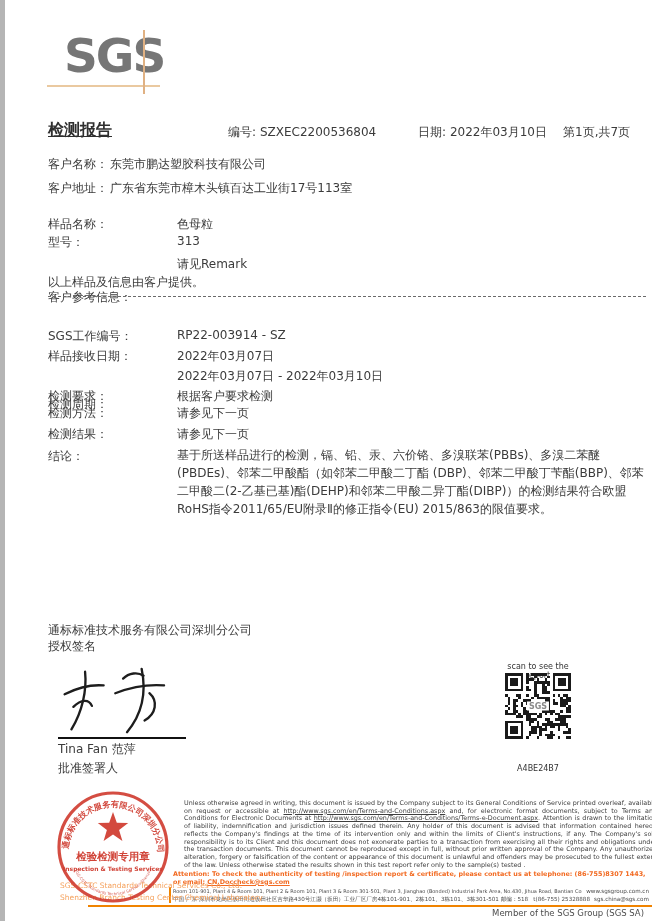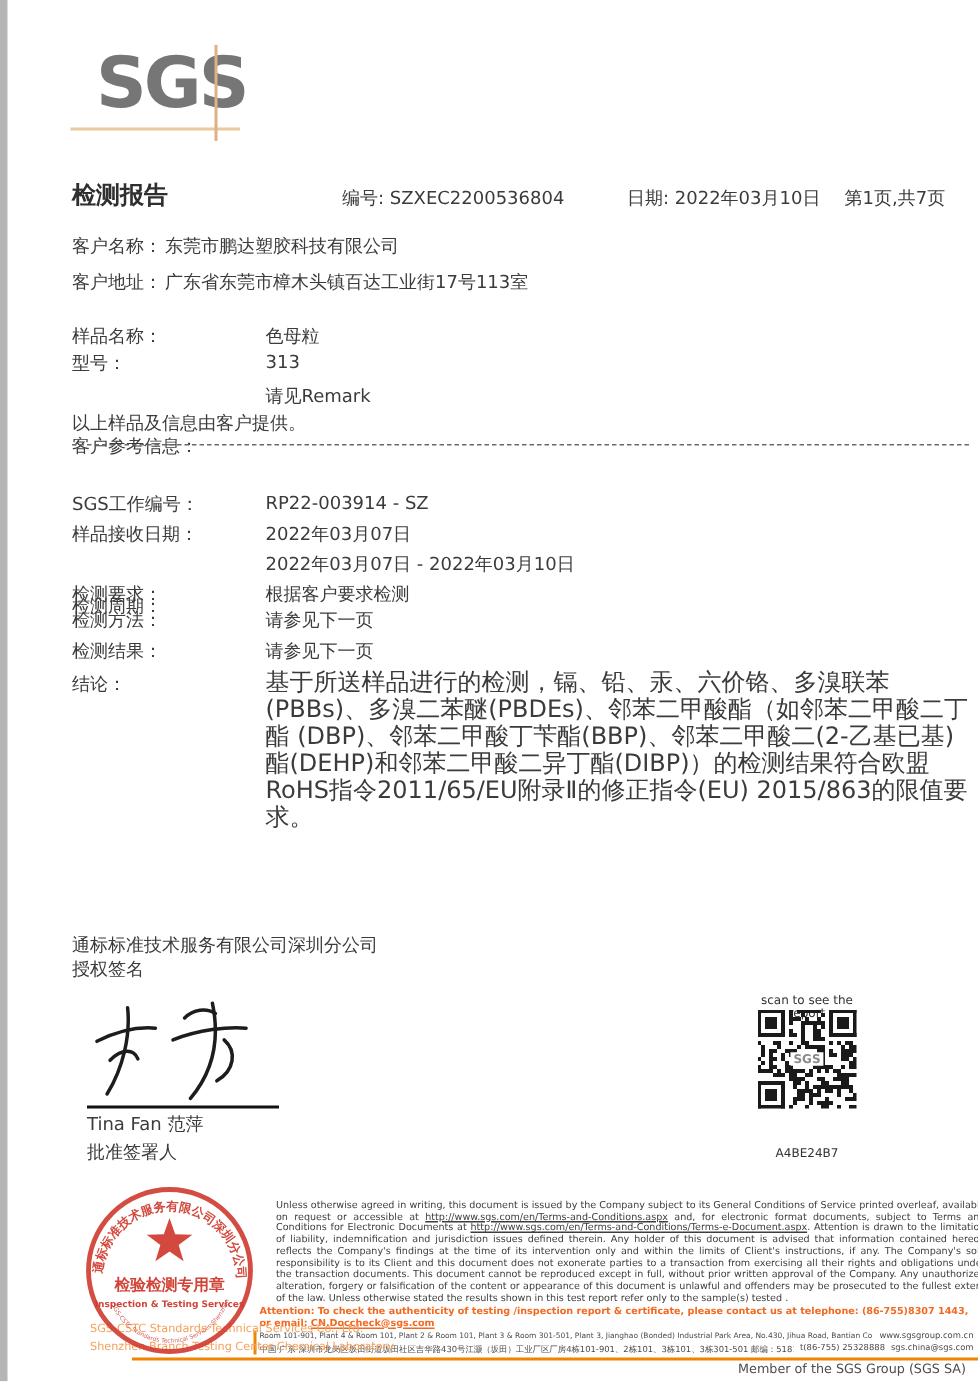--- a/index.html
+++ b/index.html
@@ -14,21 +14,21 @@
   .logo-hline { height:2px; background:#eac9a0; }
   .logo-vline { width:2px; background:#e0b183; }
   .doc-title { font-size:16px; font-weight:bold; color:#2f2f2f; }
   .hdr-meta { font-size:12px; color:#3b3b3b; }
 
   
   .lbl { position:absolute; left:48px; font-size:12px; }
   .val { position:absolute; font-size:12px; }
   .dashed-sep { position:absolute; left:48px; width:598px; border-top:1px dashed #6a6a6a; }
 
-  .conclusion { position:absolute; left:177px; top:446px; width:472px; font-size:16px; line-height:18px; }
+  .conclusion { position:absolute; left:177px; top:446px; width:472px; font-size:12px; line-height:18px; }
 
   
   .sig-co { font-size:12px; }
   .sig-line { height:2px; background:#111; }
   .sig-name { font-size:12px; }
 
   
   .qr-caption { font-size:8px; color:#333; }
   .qr-box { position:absolute; left:505px; top:673px; width:66px; height:66px; }
   .qr-box svg { width:100%; height:100%; }
@@ -58,21 +58,21 @@
 
 <div class="page">
   <div class="page-edge"></div>
 
   <div class="abs" style="left:64px; top:32px;">
     <span class="logo-text">SGS</span>
   </div>
   <div class="abs logo-hline" style="left:47px; top:85px; width:113px;"></div>
   <div class="abs logo-vline" style="left:143px; top:30px; height:64px;"></div>
 
-  <div class="abs doc-title" style="left:48px; top:120px;">检测报告</div>
+  <div class="abs doc-title" style="left:48px; top:120px;text-decoration:underline;">检测报告</div>
   <div class="abs hdr-meta" style="left:228px; top:124px;">
     <span>编号:</span>
     <span>SZXEC2200536804</span>
   </div>
   <div class="abs hdr-meta" style="left:418px; top:124px;">
     <span>日期:</span>
     <span>2022年03月10日</span>
   </div>
   <div class="abs hdr-meta" style="left:563px; top:124px;">第1页,共7页</div>
 

